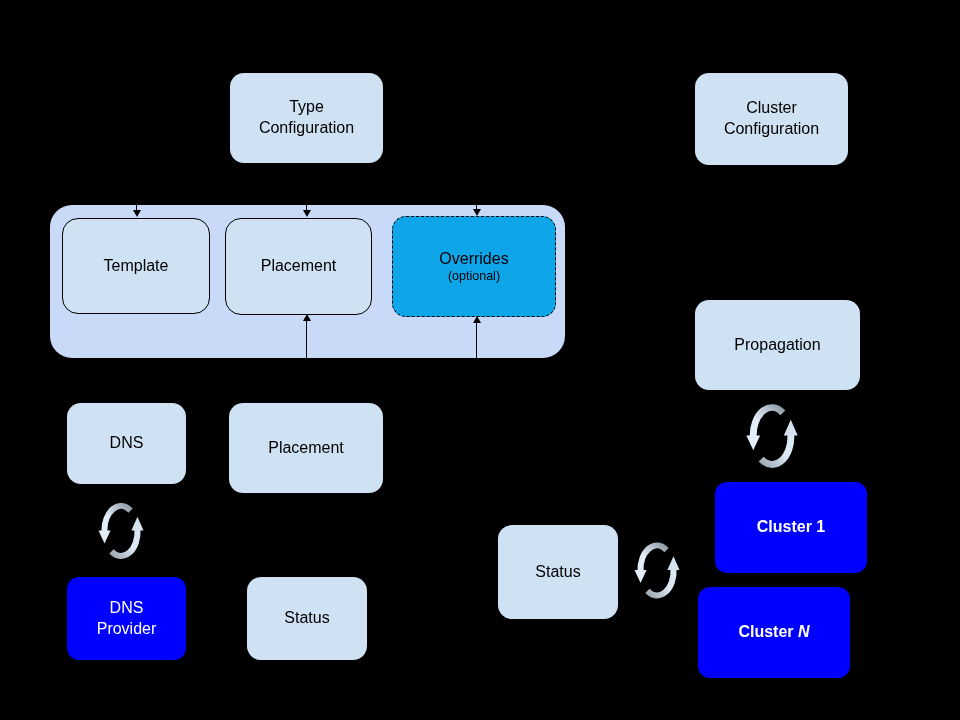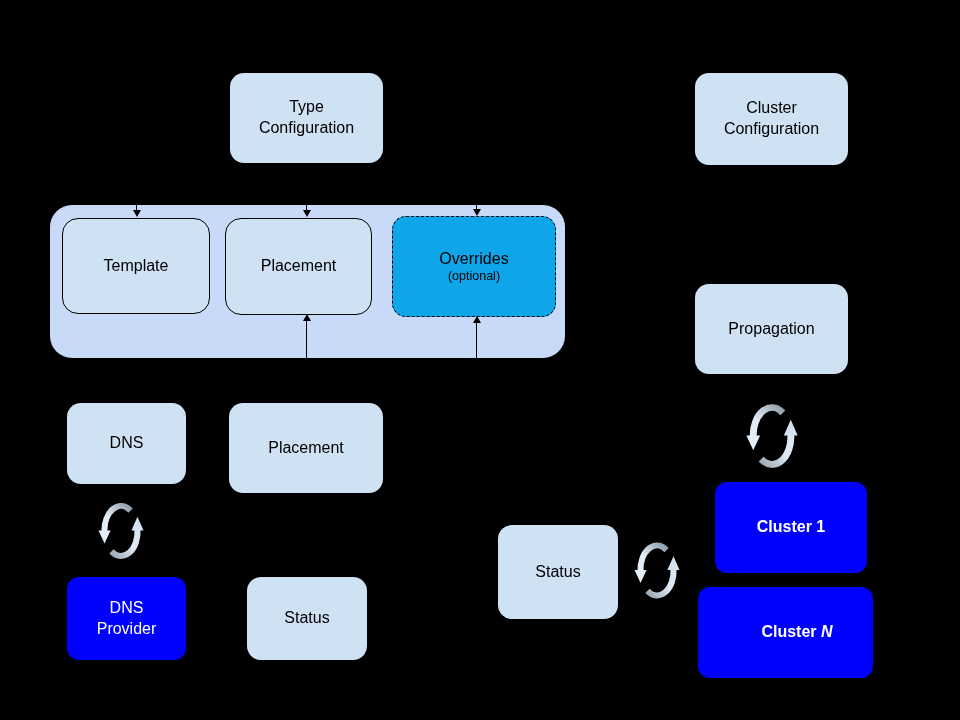--- a/index.html
+++ b/index.html
@@ -77,26 +77,26 @@
     <div class="tri-up" style="top:0;"></div>
       <div class="vline" style="top:6px;height:36px;"></div>
   </div>
 
   <div class="node light" style="left:67px;top:403px;width:119px;height:81px;">DNS</div>
   <div class="node light" style="left:229px;top:403px;width:154px;height:90px;">Placement</div>
   <div class="node blue" style="left:67px;top:577px;width:119px;height:83px;">DNS
 Provider</div>
   <div class="node light" style="left:247px;top:577px;width:120px;height:83px;">Status</div>
 
-  <div class="node light" style="left:695px;top:284px;width:153px;height:90px;">Propagation</div>
+  <div class="node light" style="left:695px;top:300px;width:165px;height:90px;">Propagation</div>
   <div class="node light" style="left:498px;top:525px;width:120px;height:94px;">Status</div>
   <div class="node blue bold" style="left:704px;top:482px;width:152px;height:91px;margin-left:11px;">
     <span><span>Cluster </span><span>1</span></span>
   </div>
-  <div class="node blue bold" style="left:698px;top:587px;width:152px;height:91px;padding-left:23px;">
+  <div class="node blue bold" style="left:698px;top:587px;width:152px;height:91px;">
     <span><span>Cluster </span><span class="it">N</span></span>
   </div>
 
   <svg class="sync-icon" style="left:95px;top:494px;width:52px;height:73px;" viewBox="0 0 60 76">
     <path d="M41,15 A19,28 0 0 0 11,40" fill="none" stroke="url(#syncA)" stroke-width="7"></path>
     <polygon points="4,38 18,38 11,53" fill="#e4eef7"></polygon>
     <path d="M19,62 A19,28 0 0 0 49,36" fill="none" stroke="url(#syncB)" stroke-width="7"></path>
     <polygon points="42,38 56,38 49,22" fill="#d5e3f0"></polygon>
   </svg>
   <svg class="sync-icon" style="left:742px;top:398px;width:60px;height:75px;" viewBox="0 0 60 76">

